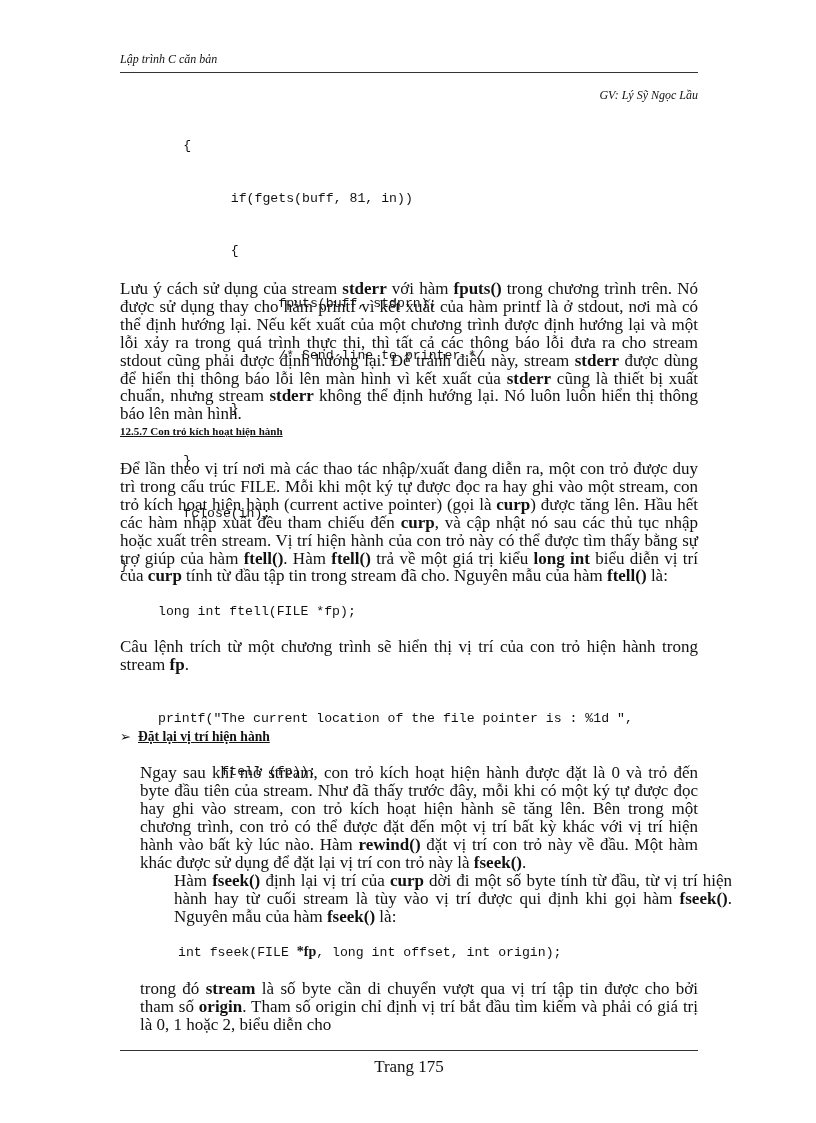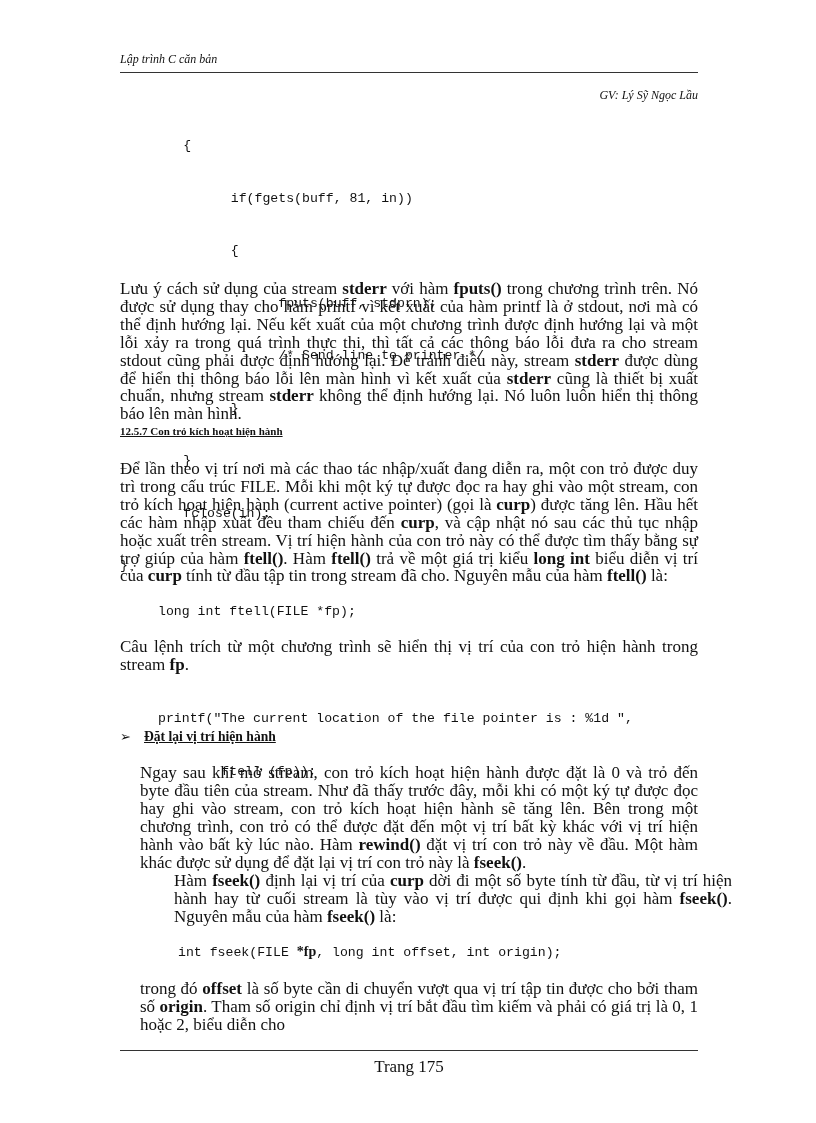--- a/index.html
+++ b/index.html
@@ -12,21 +12,21 @@
   .code { position: absolute; font-family: "Liberation Mono", monospace; font-size: 13.2px;
           white-space: pre; line-height: 17.5px; color: #111; }
   .para { position: absolute; left: 120px; width: 578px; font-size: 17px; line-height: 17.9px;
           text-align: justify; }
   .para.indent { left: 140px; width: 558px; }
   .para b { font-weight: bold; }
   .section-title { position: absolute; left: 120px; top: 425px; font-weight: bold; font-size: 11px;
                    text-decoration: underline; }
   .bullet-row { position: absolute; left: 120px; top: 729px; font-size: 13.6px; }
   .bullet-icon { display: inline-block; width: 18px; font-size: 13px; }
-  .bullet-title { font-weight: bold; text-decoration: underline; margin-left: 6px; }
+  .bullet-title { font-weight: bold; text-decoration: underline; }
   .footer { position: absolute; left: 120px; top: 1050px; width: 578px; border-top: 1.5px solid #333;
             text-align: center; font-size: 17px; padding-top: 6px; }
 </style>
 </head>
 <body>
 
 <div class="header">
   <span class="left">Lập trình C căn bản</span>
   <span class="right">GV: Lý Sỹ Ngọc Lầu</span>
 </div>
@@ -61,17 +61,17 @@
 <div class="bullet-row">
   <span class="bullet-icon">➢</span><span class="bullet-title">Đặt lại vị trí hiện hành</span>
 </div>
 
 <div class="para indent" style="top:764px;"><span>Ngay sau khi mở stream, con trỏ kích hoạt hiện hành được đặt là 0 và trỏ đến byte đầu tiên của stream. Như đã thấy trước đây, mỗi khi có một ký tự được đọc hay ghi vào stream, con trỏ kích hoạt hiện hành sẽ tăng lên.  Bên trong một chương trình, con trỏ có thể được đặt đến một vị trí bất kỳ khác với vị trí hiện hành vào bất kỳ lúc nào. Hàm </span><b>rewind()</b><span> đặt vị trí con trỏ này về đầu. Một hàm khác được sử dụng để đặt lại vị trí con trỏ này là </span><b>fseek()</b><span>.</span></div>
 
 <div class="para indent" style="top:872px;margin-left:34px;"><span>Hàm </span><b>fseek()</b><span> định lại vị trí của </span><b>curp</b><span> dời đi một số byte tính từ đầu, từ vị trí hiện hành hay từ cuối stream là tùy vào vị trí được qui định khi gọi hàm </span><b>fseek()</b><span>. Nguyên mẫu của hàm </span><b>fseek()</b><span> là:</span></div>
 
 <div class="code" style="left:178px; top:943px;"><span>int fseek(FILE </span><b style="font-family:'Liberation Serif',serif;font-size:14px;">*fp</b><span>, long int offset, int origin);</span></div>
 
-<div class="para indent" style="top:980px;"><span>trong đó </span><b>offset</b><span> là số byte cần di chuyển vượt qua vị trí tập tin được cho bởi tham số </span><b>origin</b><span>. Tham số origin chỉ định vị trí bắt đầu tìm kiếm và phải có giá trị là 0, 1 hoặc 2, biểu diễn cho</span></div>
+<div class="para indent" style="top:980px;"><span>trong đó </span><b>stream</b><span> là số byte cần di chuyển vượt qua vị trí tập tin được cho bởi tham số </span><b>origin</b><span>. Tham số origin chỉ định vị trí bắt đầu tìm kiếm và phải có giá trị là 0, 1 hoặc 2, biểu diễn cho</span></div>
 
 <div class="footer">
   <span>Trang 175</span>
 </div>
 
 </body></html>

